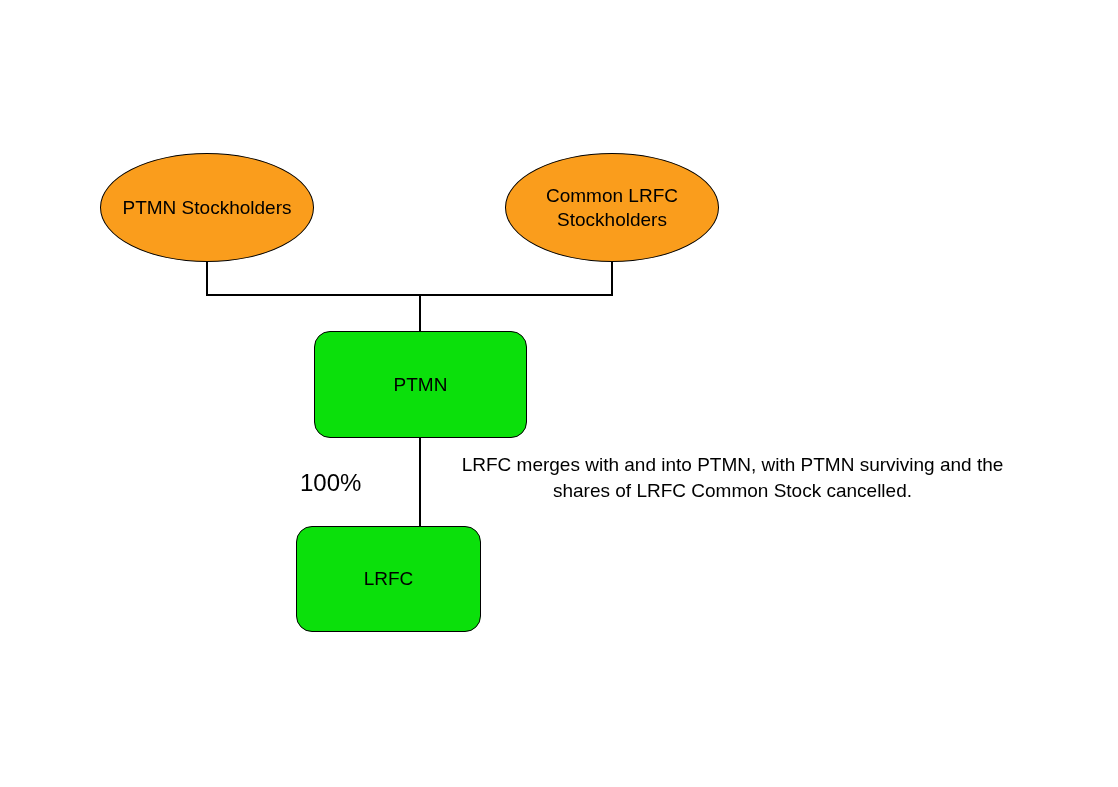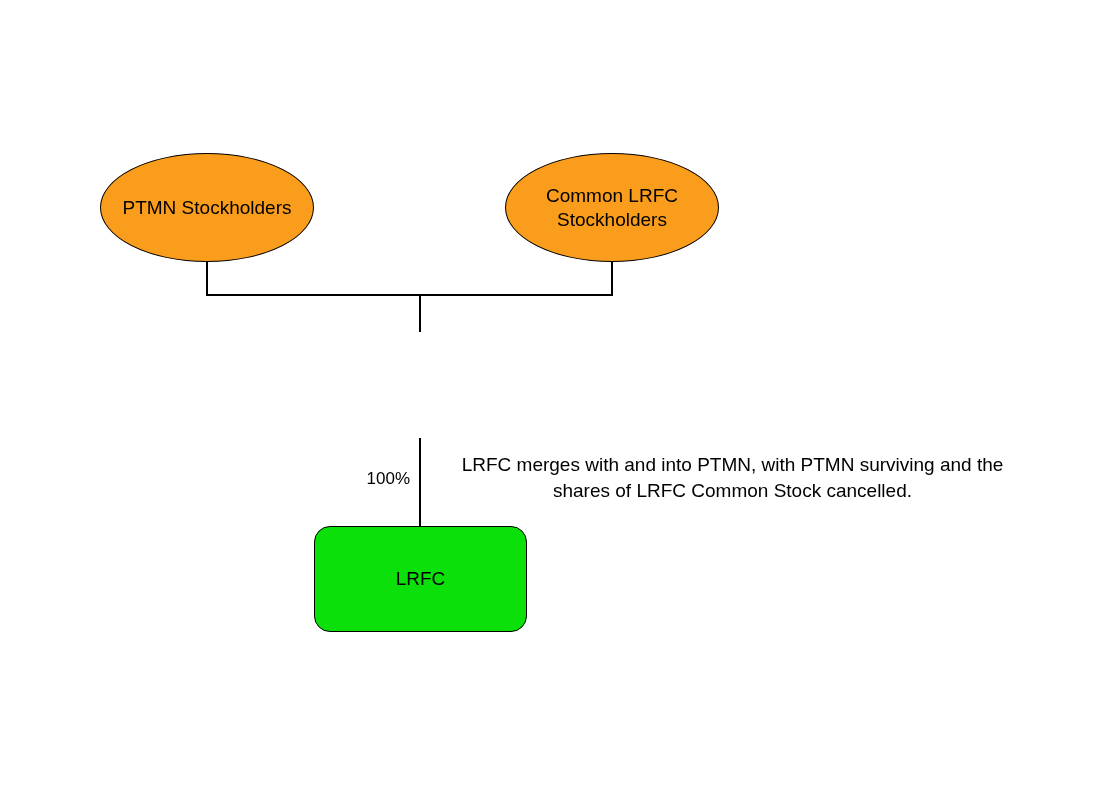--- a/index.html
+++ b/index.html
@@ -49,35 +49,34 @@
     border-radius: 16px;
   }
   .node .node-label {
     display: block;
   }
   .node-label.narrow {
     max-width: 135px;
   }
   .edge-label {
     position: absolute;
-    font-size: 17px;
+    font-size: 24px;
     line-height: 1.2;
-    text-align: right;
   }
   .annotation {
     position: absolute;
     font-size: 19px;
     line-height: 26px;
     text-align: center;
   }
   
   .el-left  { left: 100px; top: 153px; width: 214px; height: 109px; align-items: center; }
   .el-right { left: 505px; top: 153px; width: 214px; height: 109px; }
   .bx-ptmn  { left: 314px; top: 331px; width: 213px; height: 107px; }
-  .bx-lrfc  { left: 314px; top: 526px; width: 213px; height: 106px; }
+  .bx-lrfc  { left: 296px; top: 526px; width: 185px; height: 106px; }
   .lbl-100  { left: 300px; top: 469px; width: 110px; }
   .note     { left: 455px; top: 452px; width: 555px; }
 </style>
 </head>
 <body>
 
 <div class="canvas">
 
   <svg class="connectors" viewBox="0 0 1118 787" xmlns="http://www.w3.org/2000/svg">
     <path d="M207 261 L207 295 L612 295 L612 261 M420 295 L420 332"></path>
@@ -85,20 +84,23 @@
   </svg>
 
   <div class="node node-ellipse el-left">
     <span class="node-label">PTMN Stockholders</span>
   </div>
 
   <div class="node node-ellipse el-right">
     <span class="node-label narrow">Common LRFC Stockholders</span>
   </div>
 
+  <div class="node node-box bx-ptmn">
+    <span class="node-label">PTMN</span>
+  </div>
 
   <div class="node node-box bx-lrfc">
     <span class="node-label">LRFC</span>
   </div>
 
   <div class="edge-label lbl-100">100%</div>
 
   <div class="annotation note">LRFC merges with and into PTMN, with PTMN surviving and the shares of LRFC Common Stock cancelled.</div>
 
 </div>

